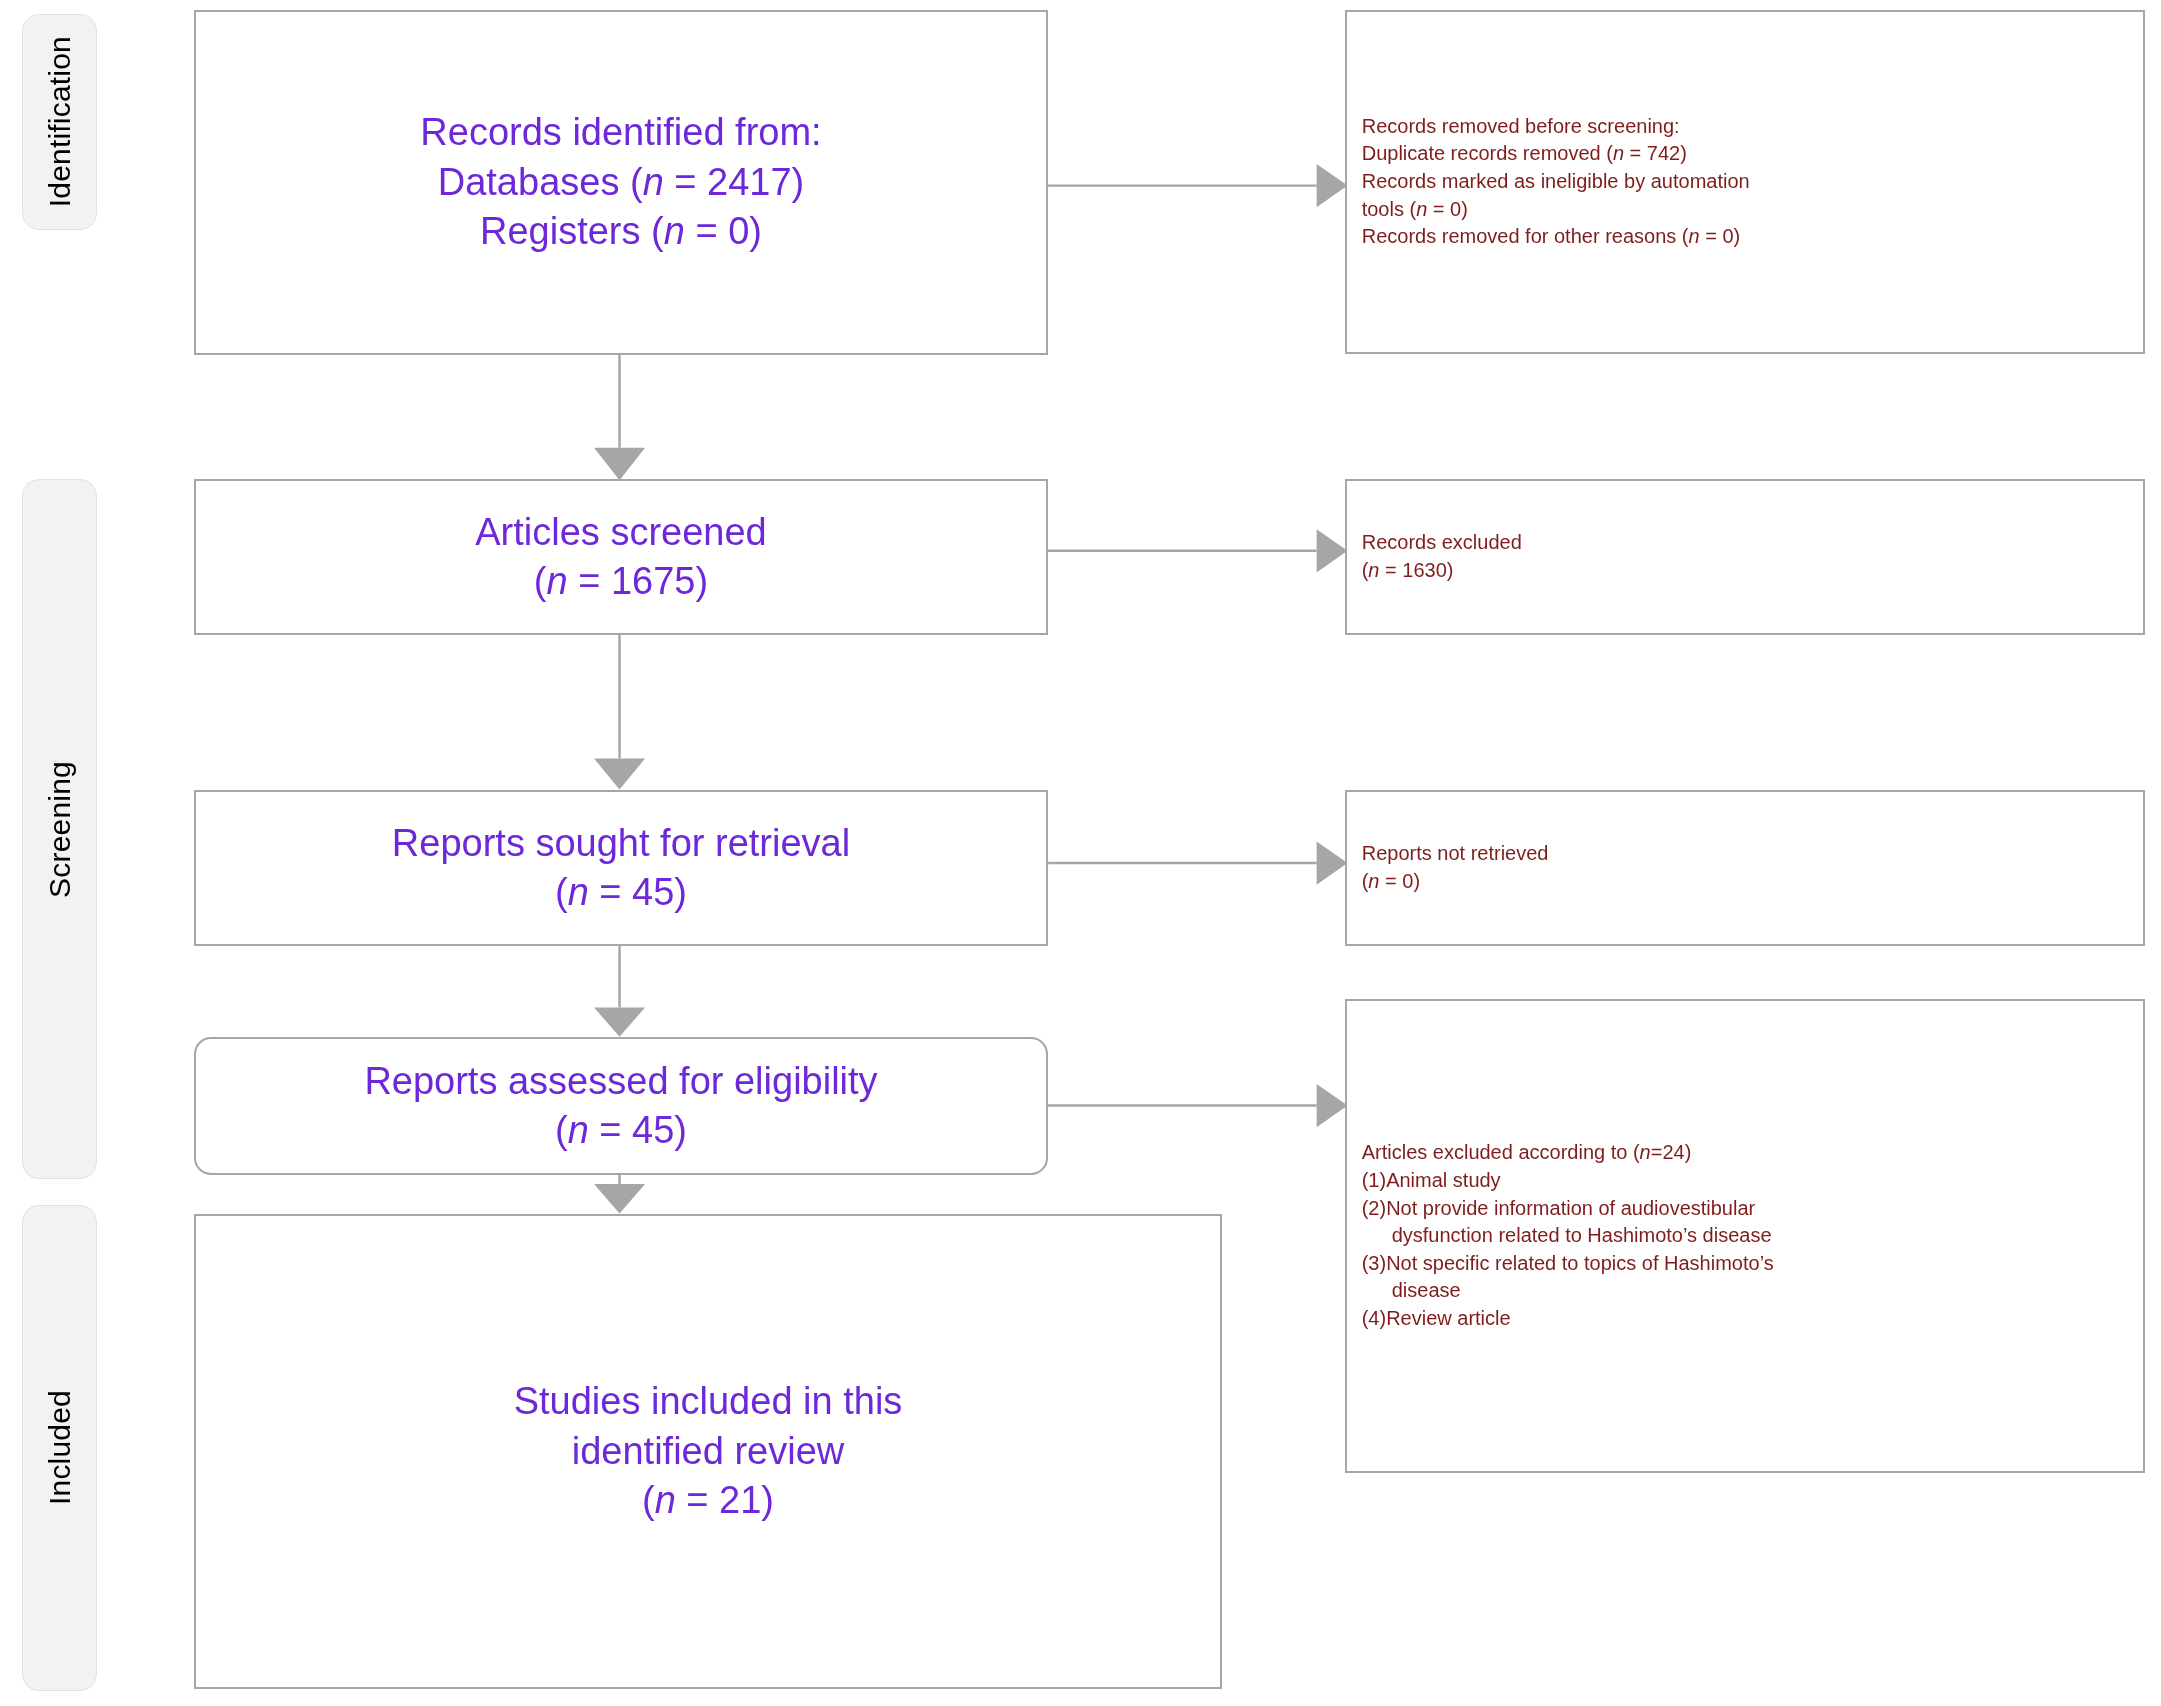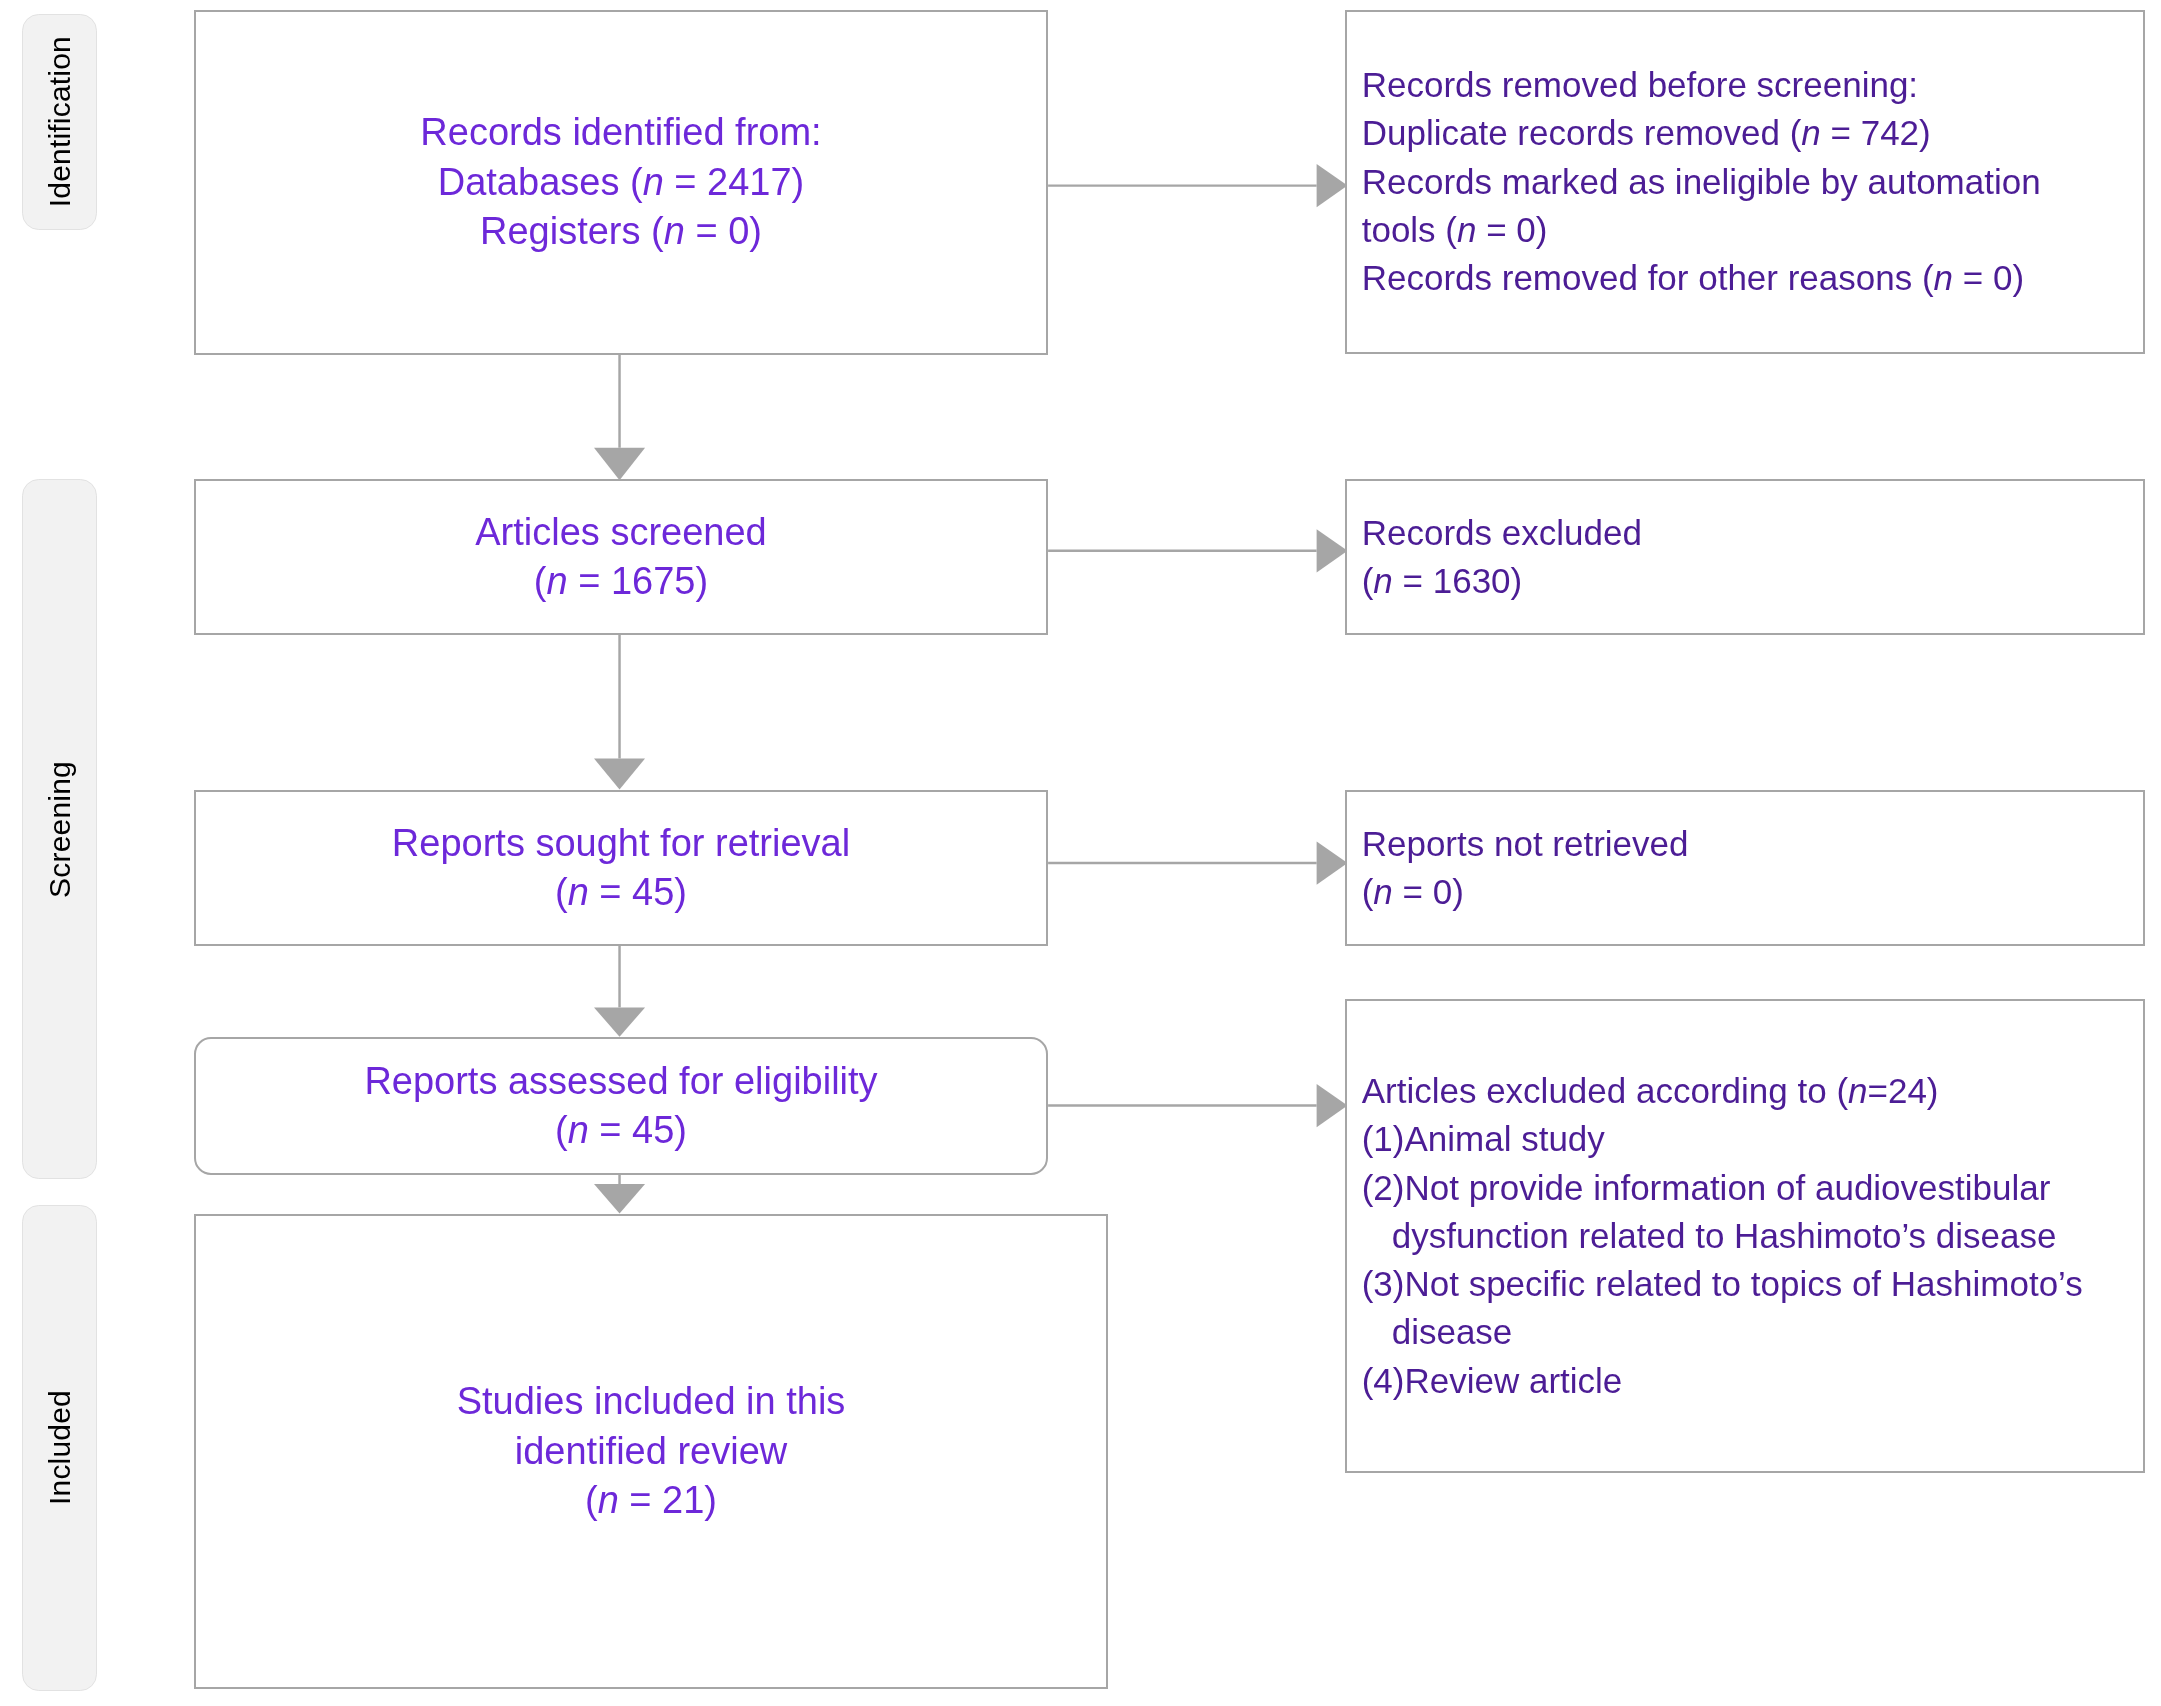--- a/index.html
+++ b/index.html
@@ -67,23 +67,23 @@
     padding-right: 12.8px;
   }
 
   .main-line {
     font-size: 38px;
     line-height: 1.30;
     color: #6d28d9;
     white-space: nowrap;
   }
   .side-line {
-    font-size: 35px;
+    font-size: 20px;
     line-height: 1.38;
-    color: #4c1d95;
+    color: #7f1d1d;
   }
   .side-line.indent {
     padding-left: 30px;
   }
   .ital {
     font-style: italic;
   }
 
   
   #connectors {
@@ -240,21 +240,21 @@
       </div>
       <div class="side-line">(1)Animal study</div>
       <div class="side-line">(2)Not provide information of audiovestibular</div>
       <div class="side-line indent">dysfunction related to Hashimoto’s disease</div>
       <div class="side-line">(3)Not specific related to topics of Hashimoto’s</div>
       <div class="side-line indent">disease</div>
       <div class="side-line">(4)Review article</div>
     </div>
   </div>
 
-  <div class="box centered" style="left:194px; top:1214px; width:914px; height:475px;">
+  <div class="box centered" style="left:194px; top:1214px; width:1028px; height:475px;">
     <div class="box-inner">
       <div class="main-line">Studies included in this</div>
       <div class="main-line">identified review</div>
       <div class="main-line">
         <span>(</span><span class="ital">n</span><span> = 21)</span>
       </div>
     </div>
   </div>
 
 </div>

